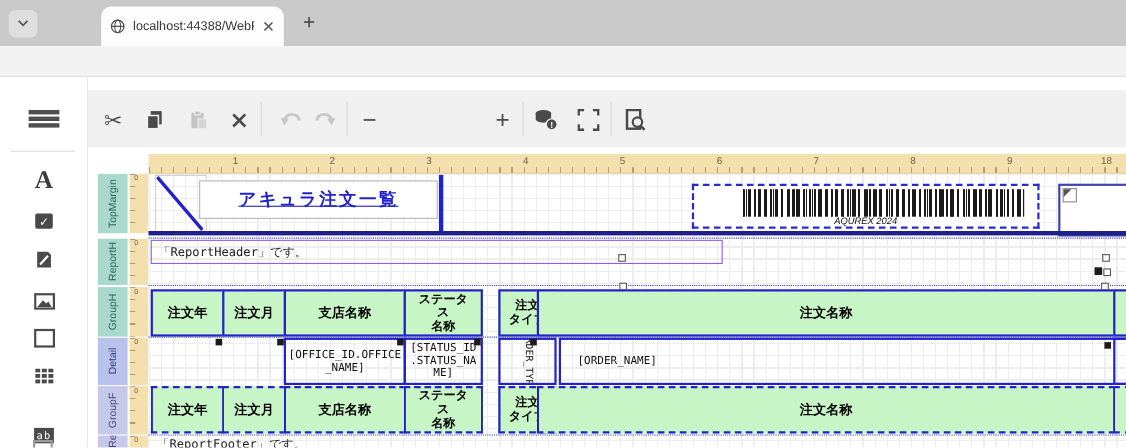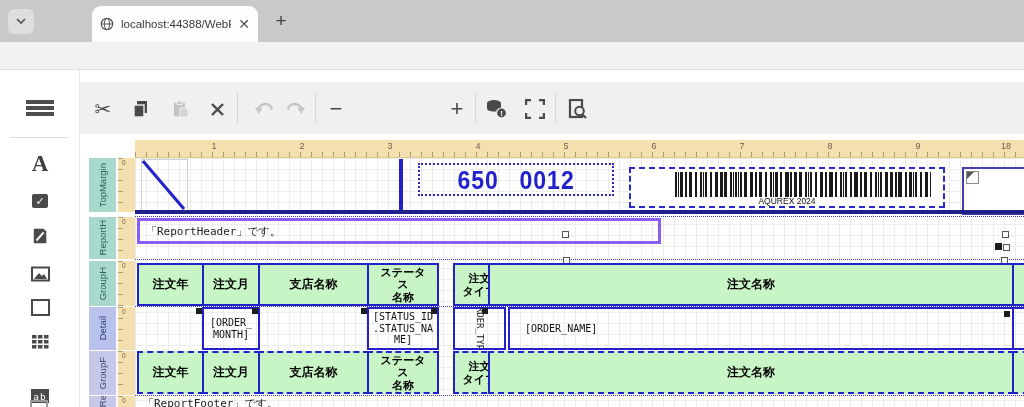--- a/index.html
+++ b/index.html
@@ -72,26 +72,26 @@
   .titletxt{font-size:16px;font-weight:bold;color:#2222cc;text-decoration:underline;letter-spacing:2px;}
   .vline{left:399px;top:159px;width:4px;height:52px;background:#2222cc;}
   .codebox{left:418px;top:163px;width:196px;height:33px;border:2px dotted #2a2acc;box-sizing:border-box;
     display:flex;align-items:center;justify-content:center;}
   .codetxt{font-size:24px;font-weight:bold;color:#2222cc;letter-spacing:1px;word-spacing:14px;transform:scale(.96,1.08);}
   .barcode{left:629px;top:167px;width:316px;height:41px;border:2px dashed #2a2acc;box-sizing:border-box;background:#fff;}
   .bars{position:absolute;left:44px;right:12px;top:3px;bottom:9px;
     background-image:repeating-linear-gradient(90deg,#1a1a1a 0 2px,transparent 2px 5px),
       repeating-linear-gradient(90deg,#1a1a1a 0 1px,transparent 1px 7px),
       repeating-linear-gradient(90deg,transparent 0 3px,#1a1a1a 3px 4px,transparent 4px 11px);}
-  .bcaption{position:absolute;left:0;right:0;bottom:0;text-align:center;font-size:8.5px;color:#111;margin-top:48px;}
+  .bcaption{position:absolute;left:0;right:0;bottom:0;text-align:center;font-size:8.5px;font-style:italic;color:#111;margin-top:48px;}
   .picbox{left:962px;top:167px;width:70px;height:44px;border:2px solid #4040b0;background:#fff;}
   .fold{position:absolute;left:2px;top:2px;width:11px;height:11px;background:#fff;border:1px solid #8a8a8a;}
   .fold:before{content:"";position:absolute;left:0;top:0;border-right:7px solid transparent;border-top:7px solid #555;}
 
-  .rhbox{left:137px;top:218px;width:518px;height:20px;border:3px solid #8b5cf6;display:flex;align-items:center;text-align:right;}
+  .rhbox{left:137px;top:218px;width:518px;height:20px;border:1px solid #8b5cf6;display:flex;align-items:center;text-align:right;}
   .monotxt{font-family:"DejaVu Sans Mono",monospace;font-size:11px;color:#222;white-space:nowrap;}
   .richtext{left:136px;top:238px;width:869px;height:21px;border:2px solid #7292ad;box-sizing:border-box;
     display:flex;align-items:center;background:transparent;}
   .handle{width:7px;height:7px;background:#fff;border:1px solid #555;box-sizing:border-box;}
   .bmark{width:7px;height:7px;background:#1c1c1c;}
 
   .trow{left:137px;width:903px;}
   .cell{position:absolute;top:0;bottom:0;border:2px solid #2222c8;box-sizing:border-box;
     display:flex;align-items:center;justify-content:center;text-align:center;white-space:pre-line;overflow:hidden;}
   .hcell{background:#c8f5c5;font-size:12px;font-weight:bold;color:#000;line-height:1.12;}
@@ -320,24 +320,24 @@
       <span class="vzero">0</span>
     </div>
 
   <div class="abs content"></div>
 
   <div class="abs diagbox">
     <svg width="43" height="50" viewBox="0 0 43 50">
       <line x1="1" y1="1" x2="42" y2="49" stroke="#2222cc" stroke-width="3"></line>
     </svg>
   </div>
+  <div class="abs titlebox">
+    <span class="titletxt">アキュラ注文一覧</span>
+  </div>
   <div class="abs vline"></div>
-  <div class="abs codebox">
-    <span class="codetxt">650 0012</span>
-  </div>
   <div class="abs barcode">
     <div class="bars"></div>
     <div class="bcaption">AQUREX 2024</div>
   </div>
   <div class="abs picbox">
     <div class="fold"></div>
   </div>
 
   <div class="abs navyline"></div>
   <div class="abs dotsep" style="top:216px"></div>
@@ -362,22 +362,22 @@
     <div class="cell hcell c4" style="font-size:11px">ステータ
 ス
 名称</div>
     <div class="cell hcell c5" style="font-size:11px">注文
 タイプ</div>
     <div class="cell hcell c6">注文名称</div>
     <div class="cell hcell c7"></div>
   </div>
 
   <div class="abs trow" style="top:307px;height:43px">
-    <div class="cell dcell c2">[ORDER_
-MONTH]</div>
+    <div class="cell dcell c3">[OFFICE_ID.OFFICE
+_NAME]</div>
     <div class="cell dcell c4">[STATUS_ID
 .STATUS_NA
 ME]</div>
     <div class="cell dcell c5"><span class="vtext">[ORDER_TYPE]</span></div>
     <div class="cell dcell c6 dc6">[ORDER_NAME]</div>
     <div class="cell dcell c7"></div>
     <span class="dmark" style="left:59px"></span>
     <span class="dmark" style="left:115px"></span>
     <span class="dmark" style="left:224px"></span>
     <span class="dmark" style="left:294px"></span>

